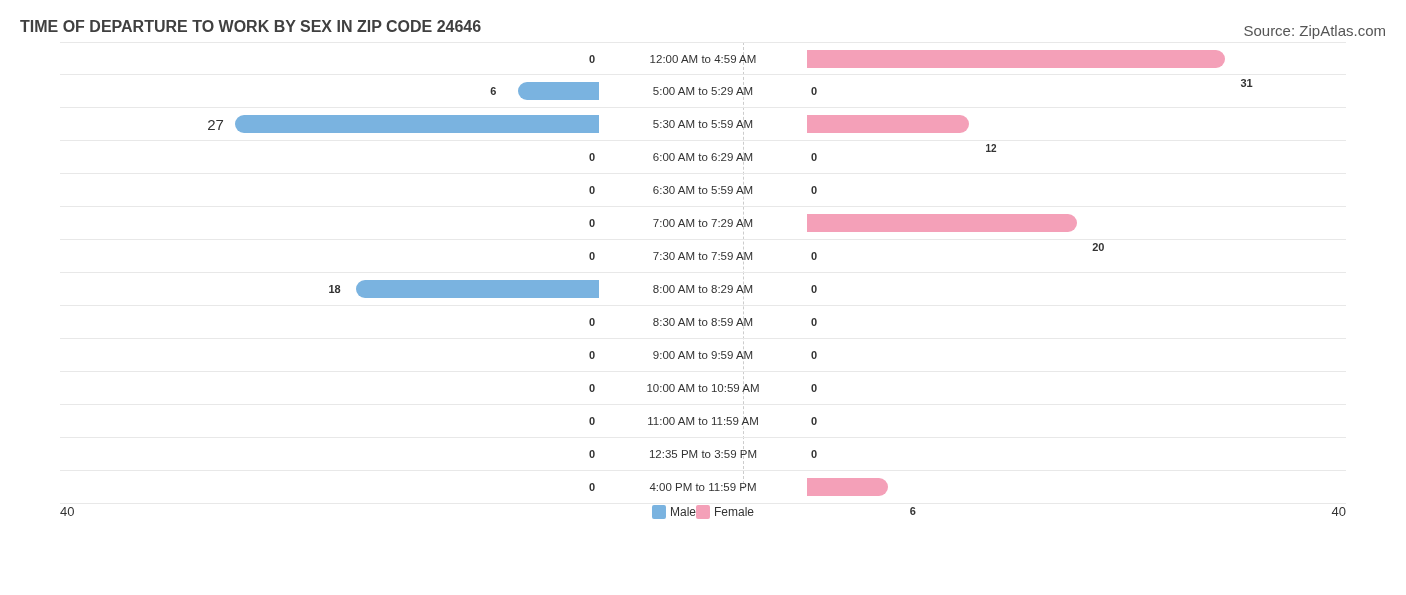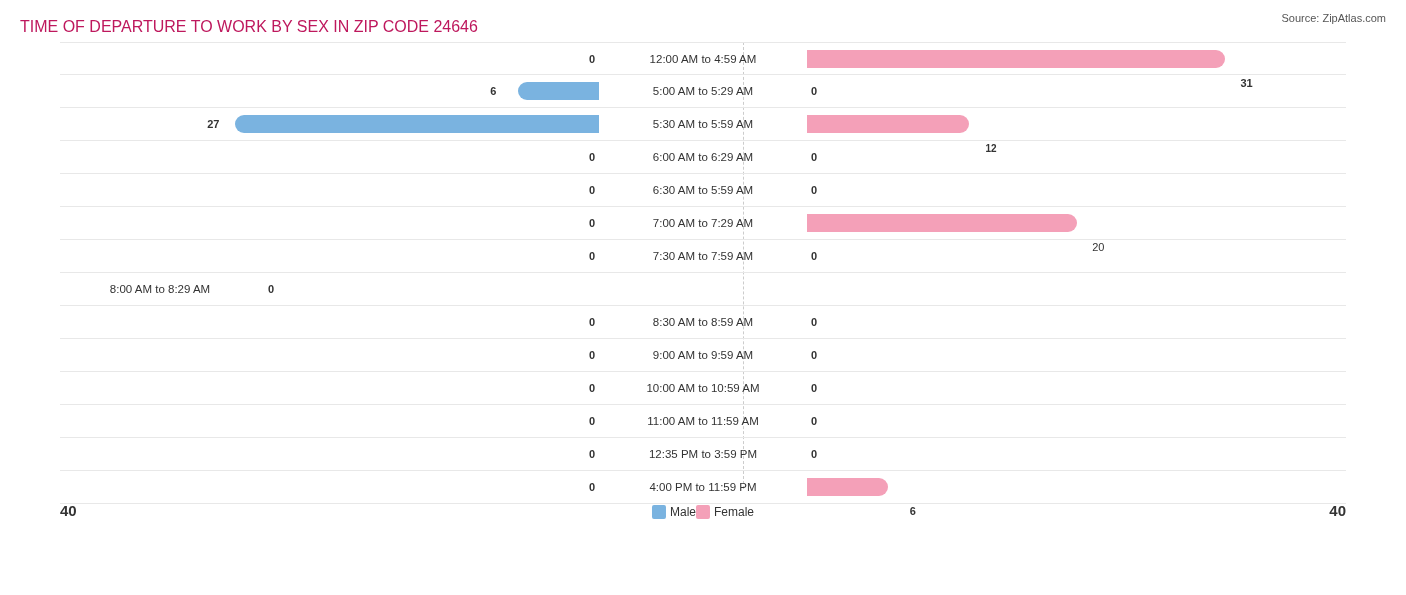--- a/index.html
+++ b/index.html
@@ -11,29 +11,29 @@
       overflow: hidden;
     }
     .chart-container {
       width: 1406px;
       height: 595px;
       padding: 18px 20px 40px 20px;
       position: relative;
     }
     .chart-title {
       font-size: 16px;
-      font-weight: normal;
-      color: #be185d;
+      font-weight: bold;
+      color: #404040;
       margin-bottom: 6px;
     }
     .source-text {
       position: absolute;
-      top: 12px;
+      top: 22px;
       right: 20px;
-      font-size: 11px;
+      font-size: 15px;
       color: #555;
       text-align: center;
     }
     .chart-area {
       position: relative;
       width: 100%;
       height: calc(100% - 60px);
     }
     .rows-container {
       position: absolute;
@@ -111,23 +111,22 @@
     }
     .axis-bottom {
       position: absolute;
       bottom: 0;
       left: 40px;
       right: 40px;
       display: flex;
       justify-content: space-between;
     }
     .axis-label {
-      font-size: 15px;
-      color: #333;
-      font-weight: bold;
+      font-size: 13px;
+      color: #333;
     }
     .legend {
       position: absolute;
       bottom: 0;
       left: 50%;
       transform: translateX(-50%);
       display: flex;
       align-items: center;
       font-size: 12px;
       color: #333;
@@ -183,21 +182,21 @@
           </div>
           <div class="label-center">5:00 AM to 5:29 AM</div>
           <div class="right-section">
             <span style="font-size: 11px; font-weight: bold; color: rgb(51, 51, 51); margin-left: 4px;">0</span>
             <div class="bar-female" style="width: 0%; max-width: 100%; position: relative;"></div>
           </div>
         </div>
         <div class="row">
           <div class="left-section">
             <div class="bar-male" style="width: 67.5%; max-width: 100%; position: relative;">
-              <span class="bar-value-left" style="position: absolute; left: -28px; font-size: 11px; font-weight: bold; color: rgb(51, 51, 51);">27</span>
+              <span class="bar-value-left" style="position: absolute; left: -28px; font-size: 15px; font-weight: normal; color: rgb(51, 51, 51);">27</span>
             </div>
           </div>
           <div class="label-center">5:30 AM to 5:59 AM</div>
           <div class="right-section">
             <div class="bar-female" style="width: 30%; max-width: 100%; position: relative;">
               <span class="bar-value-right" style="position: absolute; right: -28px; font-size: 10px; font-weight: bold; color: rgb(51, 51, 51);">12</span>
             </div>
           </div>
         </div>
         <div class="row">
@@ -223,36 +222,41 @@
           </div>
         </div>
         <div class="row">
           <div class="left-section">
             <span style="font-size: 11px; font-weight: bold; color: rgb(51, 51, 51); margin-right: 4px;">0</span>
             <div class="bar-male" style="width: 0%; max-width: 100%; position: relative;"></div>
           </div>
           <div class="label-center">7:00 AM to 7:29 AM</div>
           <div class="right-section">
             <div class="bar-female" style="width: 50%; max-width: 100%; position: relative;">
-              <span class="bar-value-right" style="position: absolute; right: -28px; font-size: 11px; font-weight: normal; color: rgb(51, 51, 51);">20</span>
+              <span class="bar-value-right" style="position: absolute; right: -28px; font-size: 11px; font-weight: bold; color: rgb(51, 51, 51);">20</span>
             </div>
           </div>
         </div>
         <div class="row">
           <div class="left-section">
             <span style="font-size: 11px; font-weight: bold; color: rgb(51, 51, 51); margin-right: 4px;">0</span>
             <div class="bar-male" style="width: 0%; max-width: 100%; position: relative;"></div>
           </div>
           <div class="label-center">7:30 AM to 7:59 AM</div>
           <div class="right-section">
             <span style="font-size: 11px; font-weight: bold; color: rgb(51, 51, 51); margin-left: 4px;">0</span>
             <div class="bar-female" style="width: 0%; max-width: 100%; position: relative;"></div>
           </div>
         </div>
         <div class="row">
+          <div class="left-section">
+            <div class="bar-male" style="width: 45%; max-width: 100%; position: relative;">
+              <span class="bar-value-left" style="position: absolute; left: -28px; font-size: 11px; font-weight: bold; color: rgb(51, 51, 51);">18</span>
+            </div>
+          </div>
           <div class="label-center">8:00 AM to 8:29 AM</div>
           <div class="right-section">
             <span style="font-size: 11px; font-weight: bold; color: rgb(51, 51, 51); margin-left: 4px;">0</span>
             <div class="bar-female" style="width: 0%; max-width: 100%; position: relative;"></div>
           </div>
         </div>
         <div class="row">
           <div class="left-section">
             <span style="font-size: 11px; font-weight: bold; color: rgb(51, 51, 51); margin-right: 4px;">0</span>
             <div class="bar-male" style="width: 0%; max-width: 100%; position: relative;"></div>

